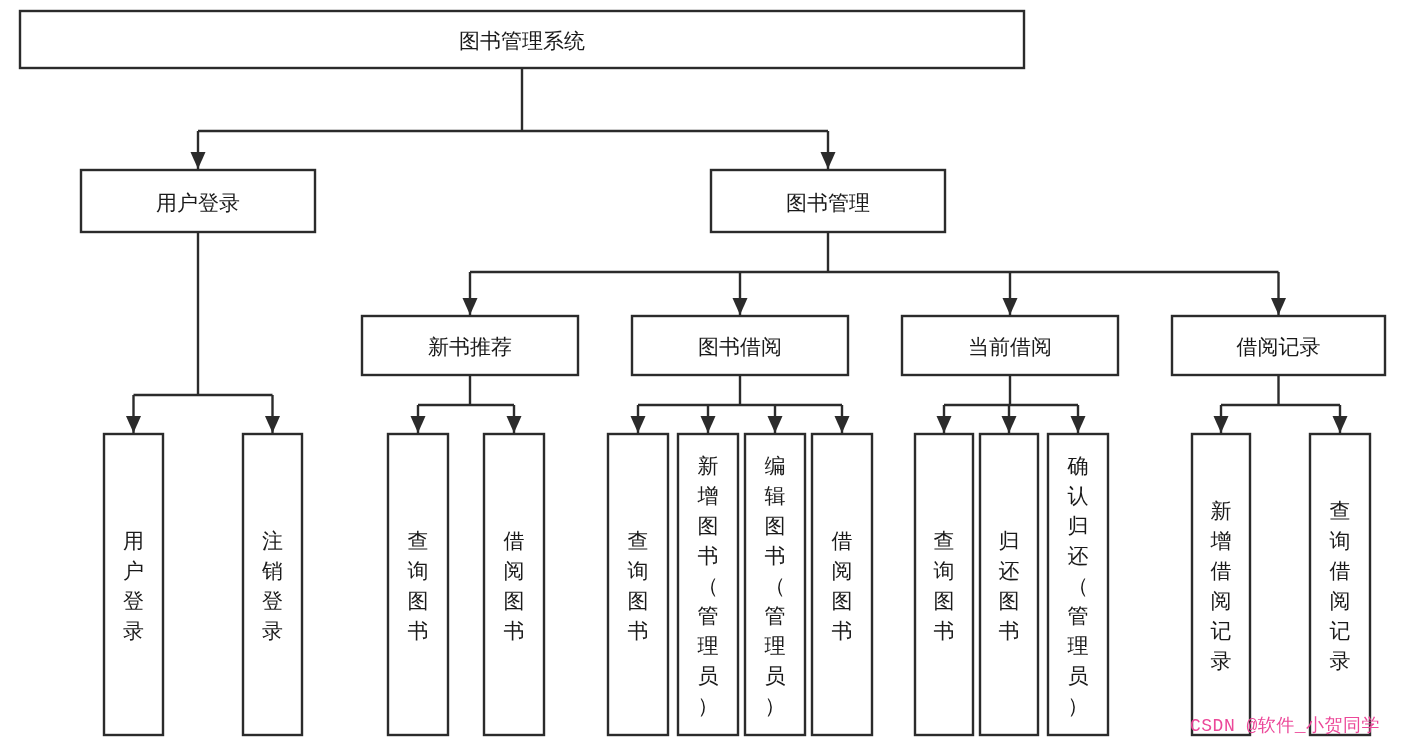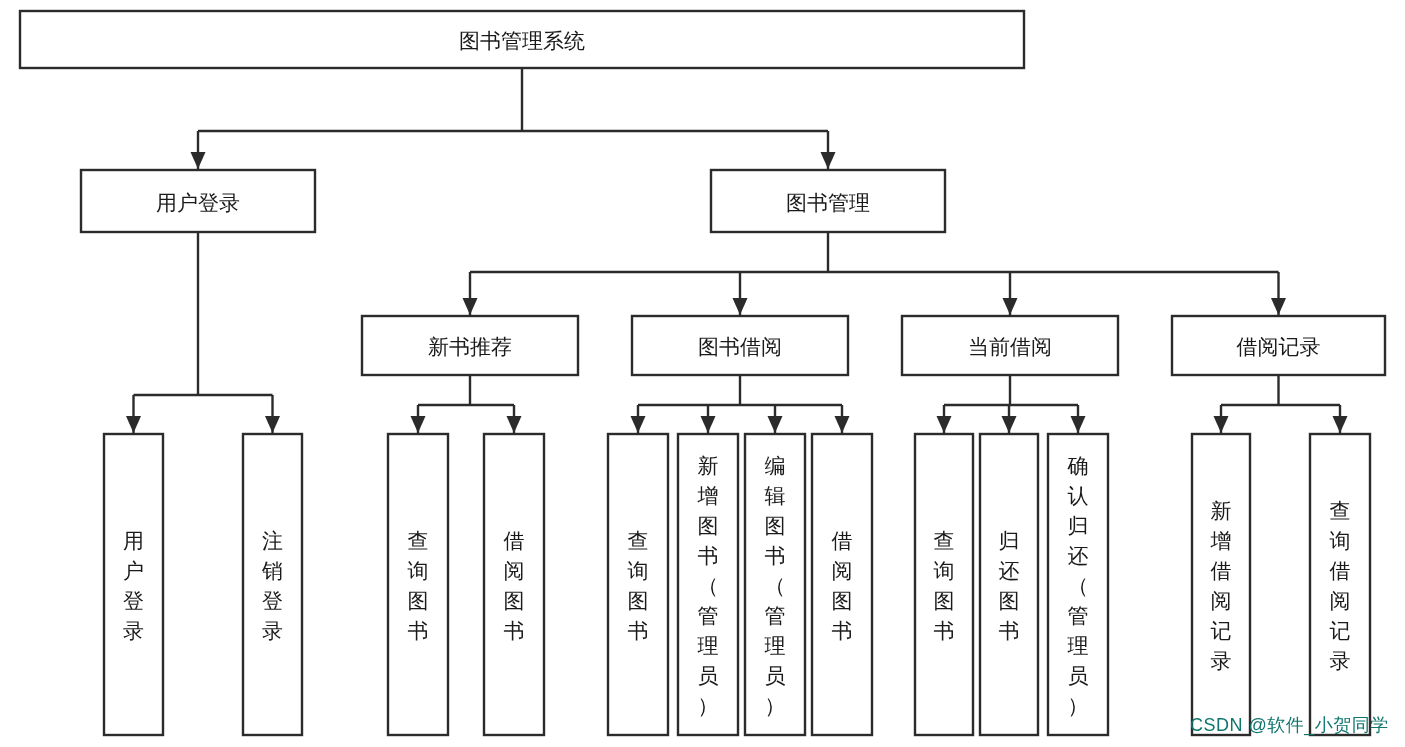--- a/index.html
+++ b/index.html
@@ -50,23 +50,23 @@
   .node-label-v {
     font-family: "Liberation Sans", "DejaVu Sans", sans-serif;
     font-size: 21px;
     fill: #1a1a1a;
     text-anchor: middle;
     dominant-baseline: central;
     white-space: pre;
   }
   .watermark {
     position: absolute;
-    font-family: Liberation Sans, sans-serif;
+    font-family: Liberation Mono, monospace;
     font-size: 18px;
-    color: #0f766e;
+    color: #ec4899;
     left: 1190px;
     top: 713px;
     letter-spacing: 0.5px;
     user-select: none;
     white-space: nowrap;
   }
 </style>
 </head>
 <body>
 

